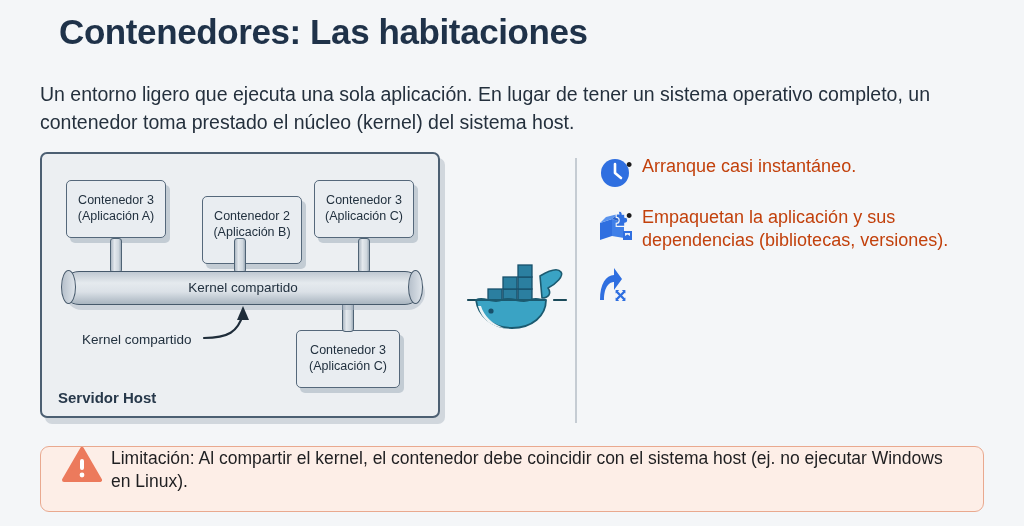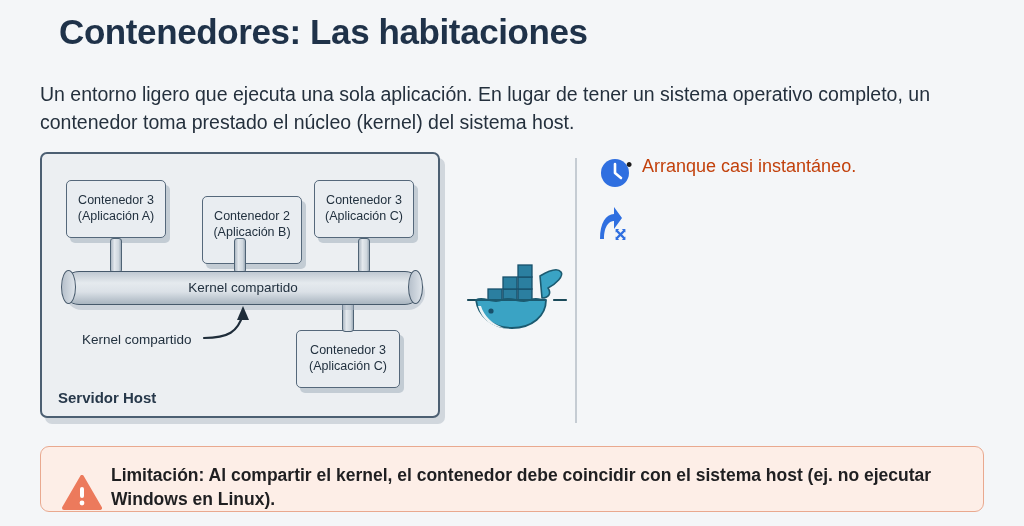--- a/index.html
+++ b/index.html
@@ -190,23 +190,22 @@
 
   
   #warning-banner {
     position: absolute;
     left: 40px; top: 446px;
     width: 944px; height: 66px;
     background: #fdeee7;
     border: 1.5px solid #e9a98f;
     border-radius: 9px;
     display: flex;
-    align-items: flex-end;
+    align-items: flex-start;
     padding: 0 18px;
-    font-weight: bold;
   }
 
   #warning-icon { flex: 0 0 46px; display: flex; align-items: center; justify-content: center; }
 
   #warning-text {
     flex: 1;
     font-size: 17.5px;
     line-height: 1.34;
     color: #1f1f21;
     padding-left: 6px;
@@ -297,20 +296,34 @@
       <div class="benefit-icon">
         <svg width="32" height="32" viewBox="0 0 32 32">
           <circle cx="16" cy="16" r="14" fill="#2f6fe0"></circle>
           <path d="M16 7 L16 16 L22 21" stroke="#ffffff" stroke-width="2.6" fill="none" stroke-linecap="round" stroke-linejoin="round"></path>
         </svg>
       </div>
       <div class="benefit-text">Arranque casi instantáneo.</div>
     </div>
 
 
+    <div class="benefit-row">
+      <div class="benefit-icon">
+        <svg width="36" height="34" viewBox="0 0 36 34">
+          <path d="M3 16 L15 12 L15 29 L3 33 Z" fill="#2f6fe0"></path>
+          <path d="M15 12 L27 16 L27 31 L15 29 Z" fill="#3f7fe8"></path>
+          <path d="M3 16 L9 10 L21 7 L15 12 Z" fill="#5b94ee"></path>
+          <path d="M15 12 L21 7 L31 12 L27 16 Z" fill="#2a63cc"></path>
+          <path d="M22 4 a3.2 3.2 0 0 1 3.2 3.2 h2.6 v3 a3 3 0 0 1 0 6 v3.2 h-8.6 v-3 a3 3 0 0 0 0-6 v-3.4 h2.6 A3.2 3.2 0 0 1 22 4 Z" fill="#2f6fe0" stroke="#f4f6f8" stroke-width="1.1"></path>
+          <rect x="26" y="24" width="9" height="9" fill="#2f6fe0"></rect>
+          <path d="M28 26 h5 v3 l-2.5-1.4 L28 29 Z" fill="#e8eef8"></path>
+        </svg>
+      </div>
+      <div class="benefit-text">Empaquetan la aplicación y sus dependencias (bibliotecas, versiones).</div>
+    </div>
 
     <div class="benefit-row">
       <div class="benefit-icon">
         <svg width="34" height="34" viewBox="0 0 34 34">
           <path d="M4 32 C 4 18, 10 14, 14 14 L 14 22 L 22 11 L 14 0 L 14 7 C 6 7, 0 16, 0 32 Z" transform="translate(2,0)" fill="#2f6fe0"></path>
           <g stroke="#2f6fe0" stroke-width="2.4" stroke-linecap="round" fill="none">
             <path d="M19 31 L26 24"></path>
             <path d="M19 24 L26 31"></path>
           </g>
           <g fill="#2f6fe0">

